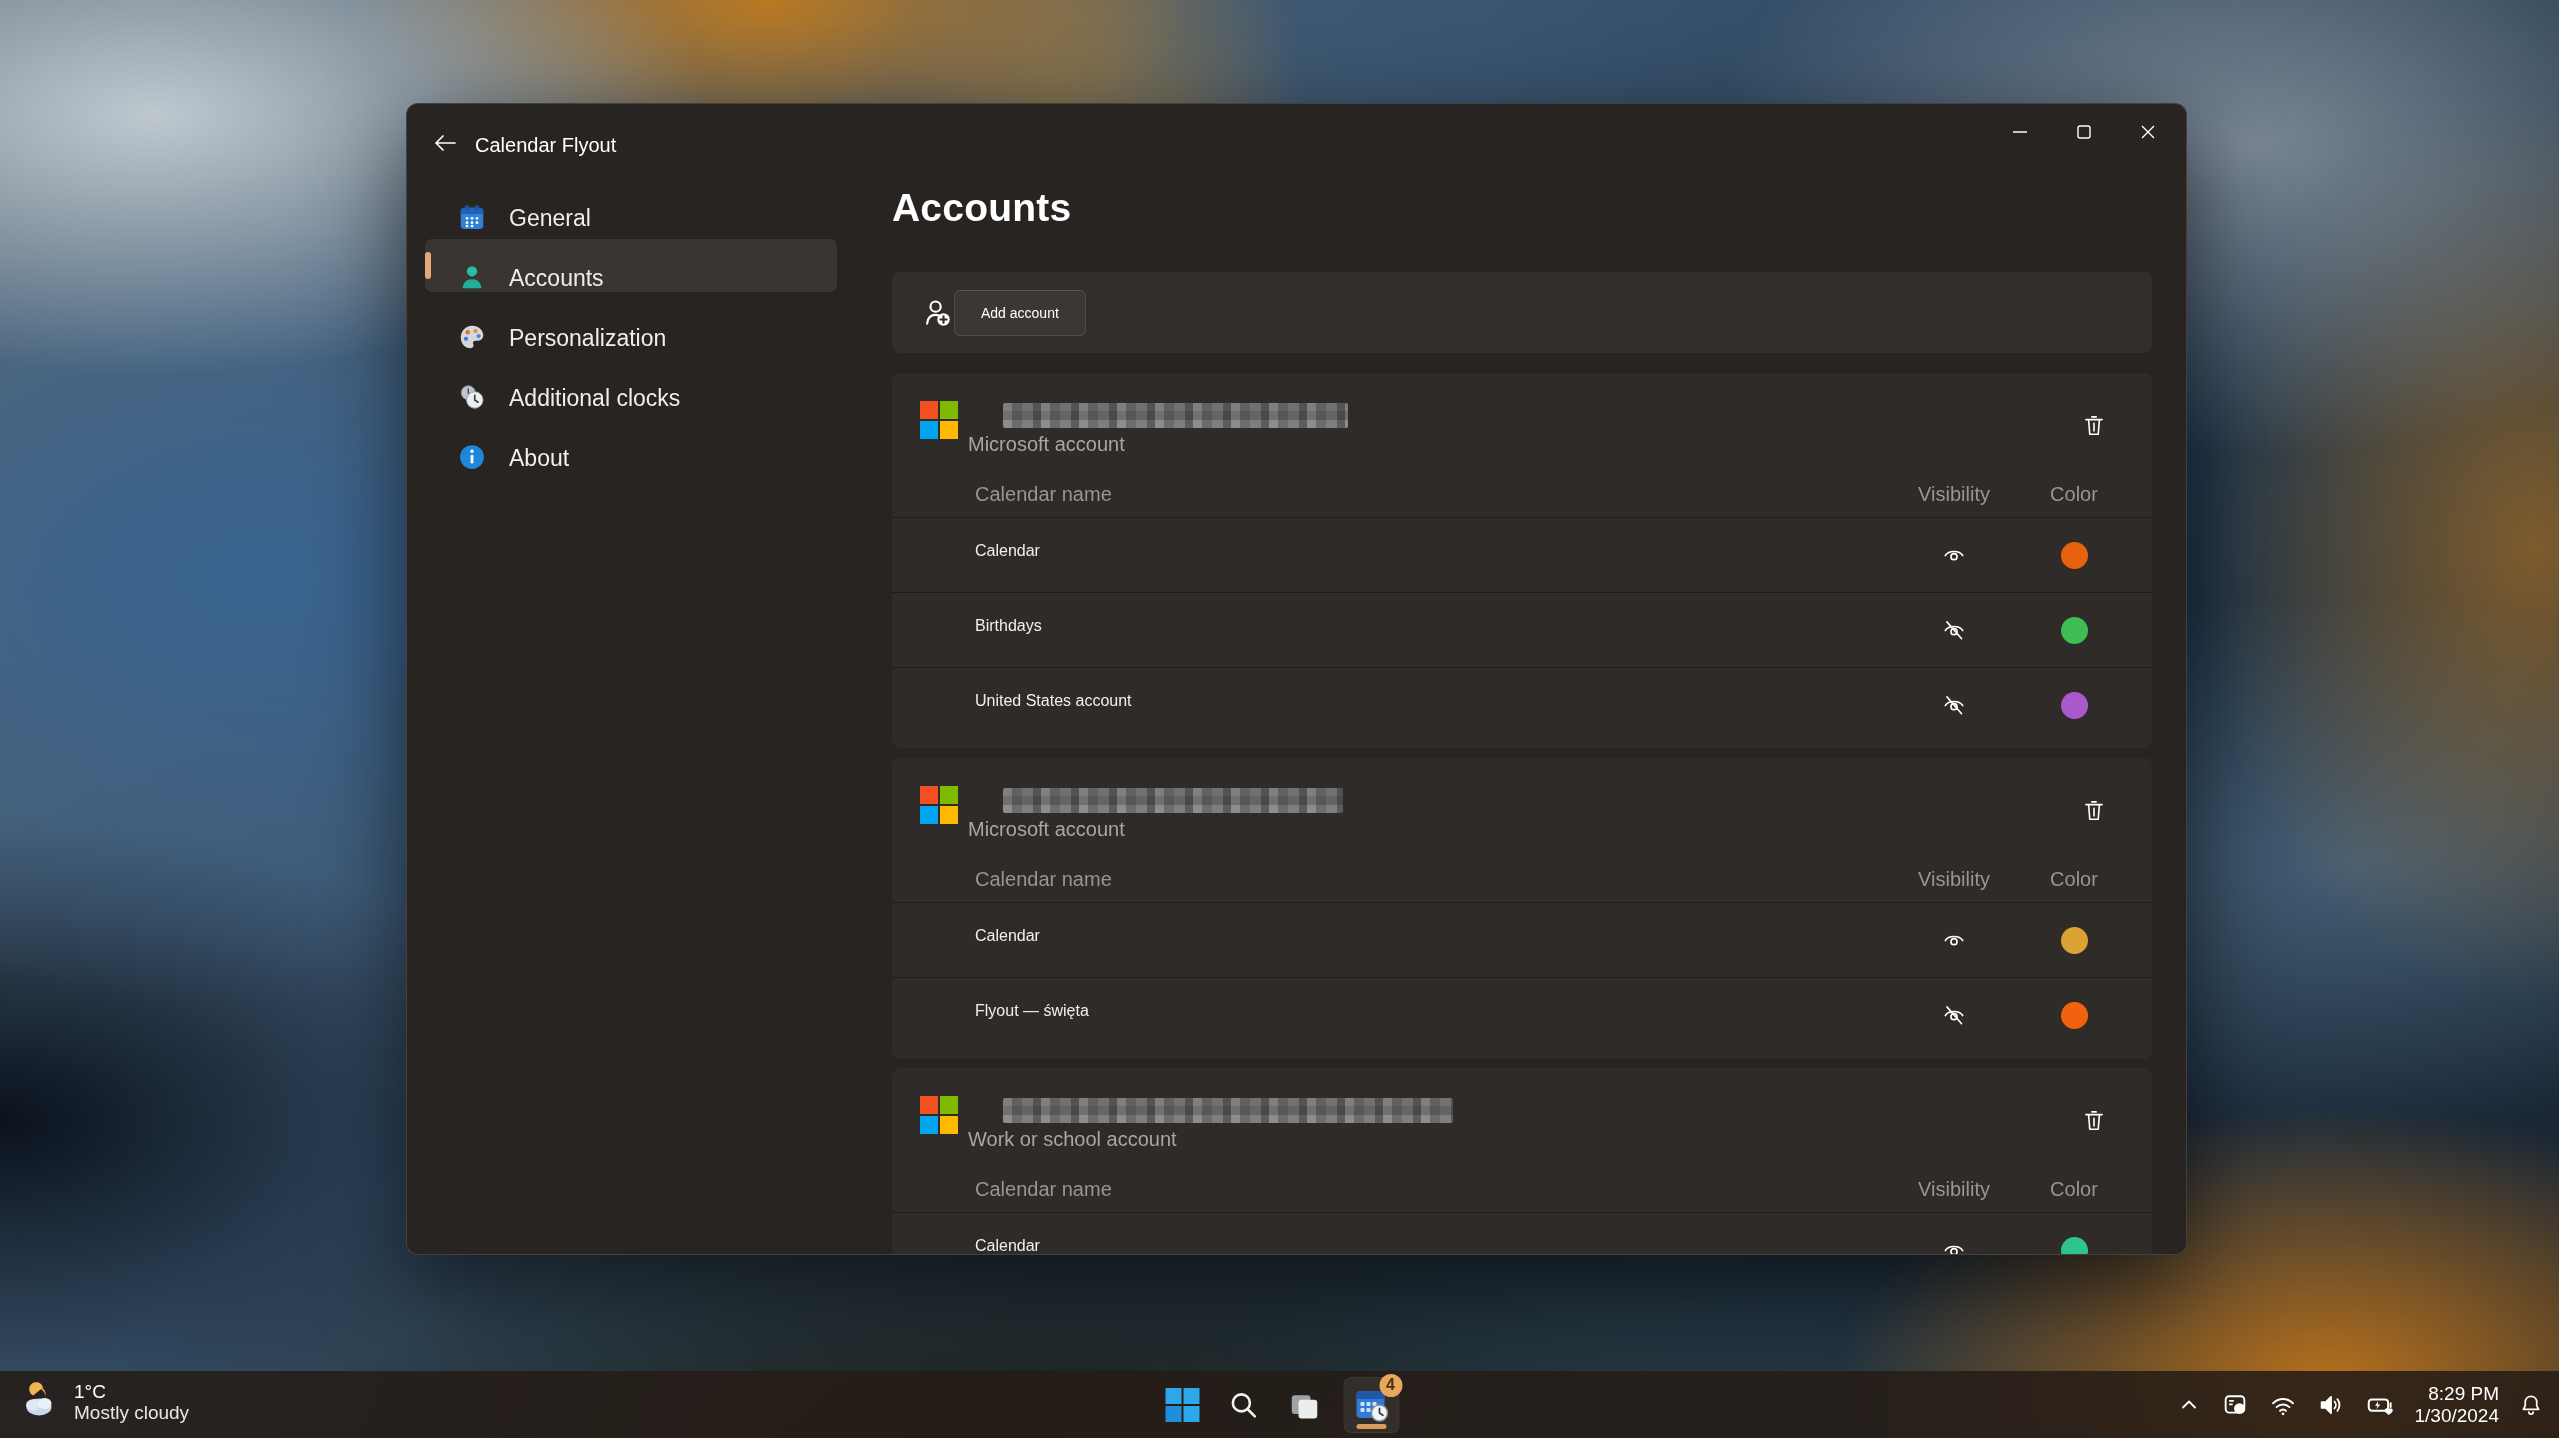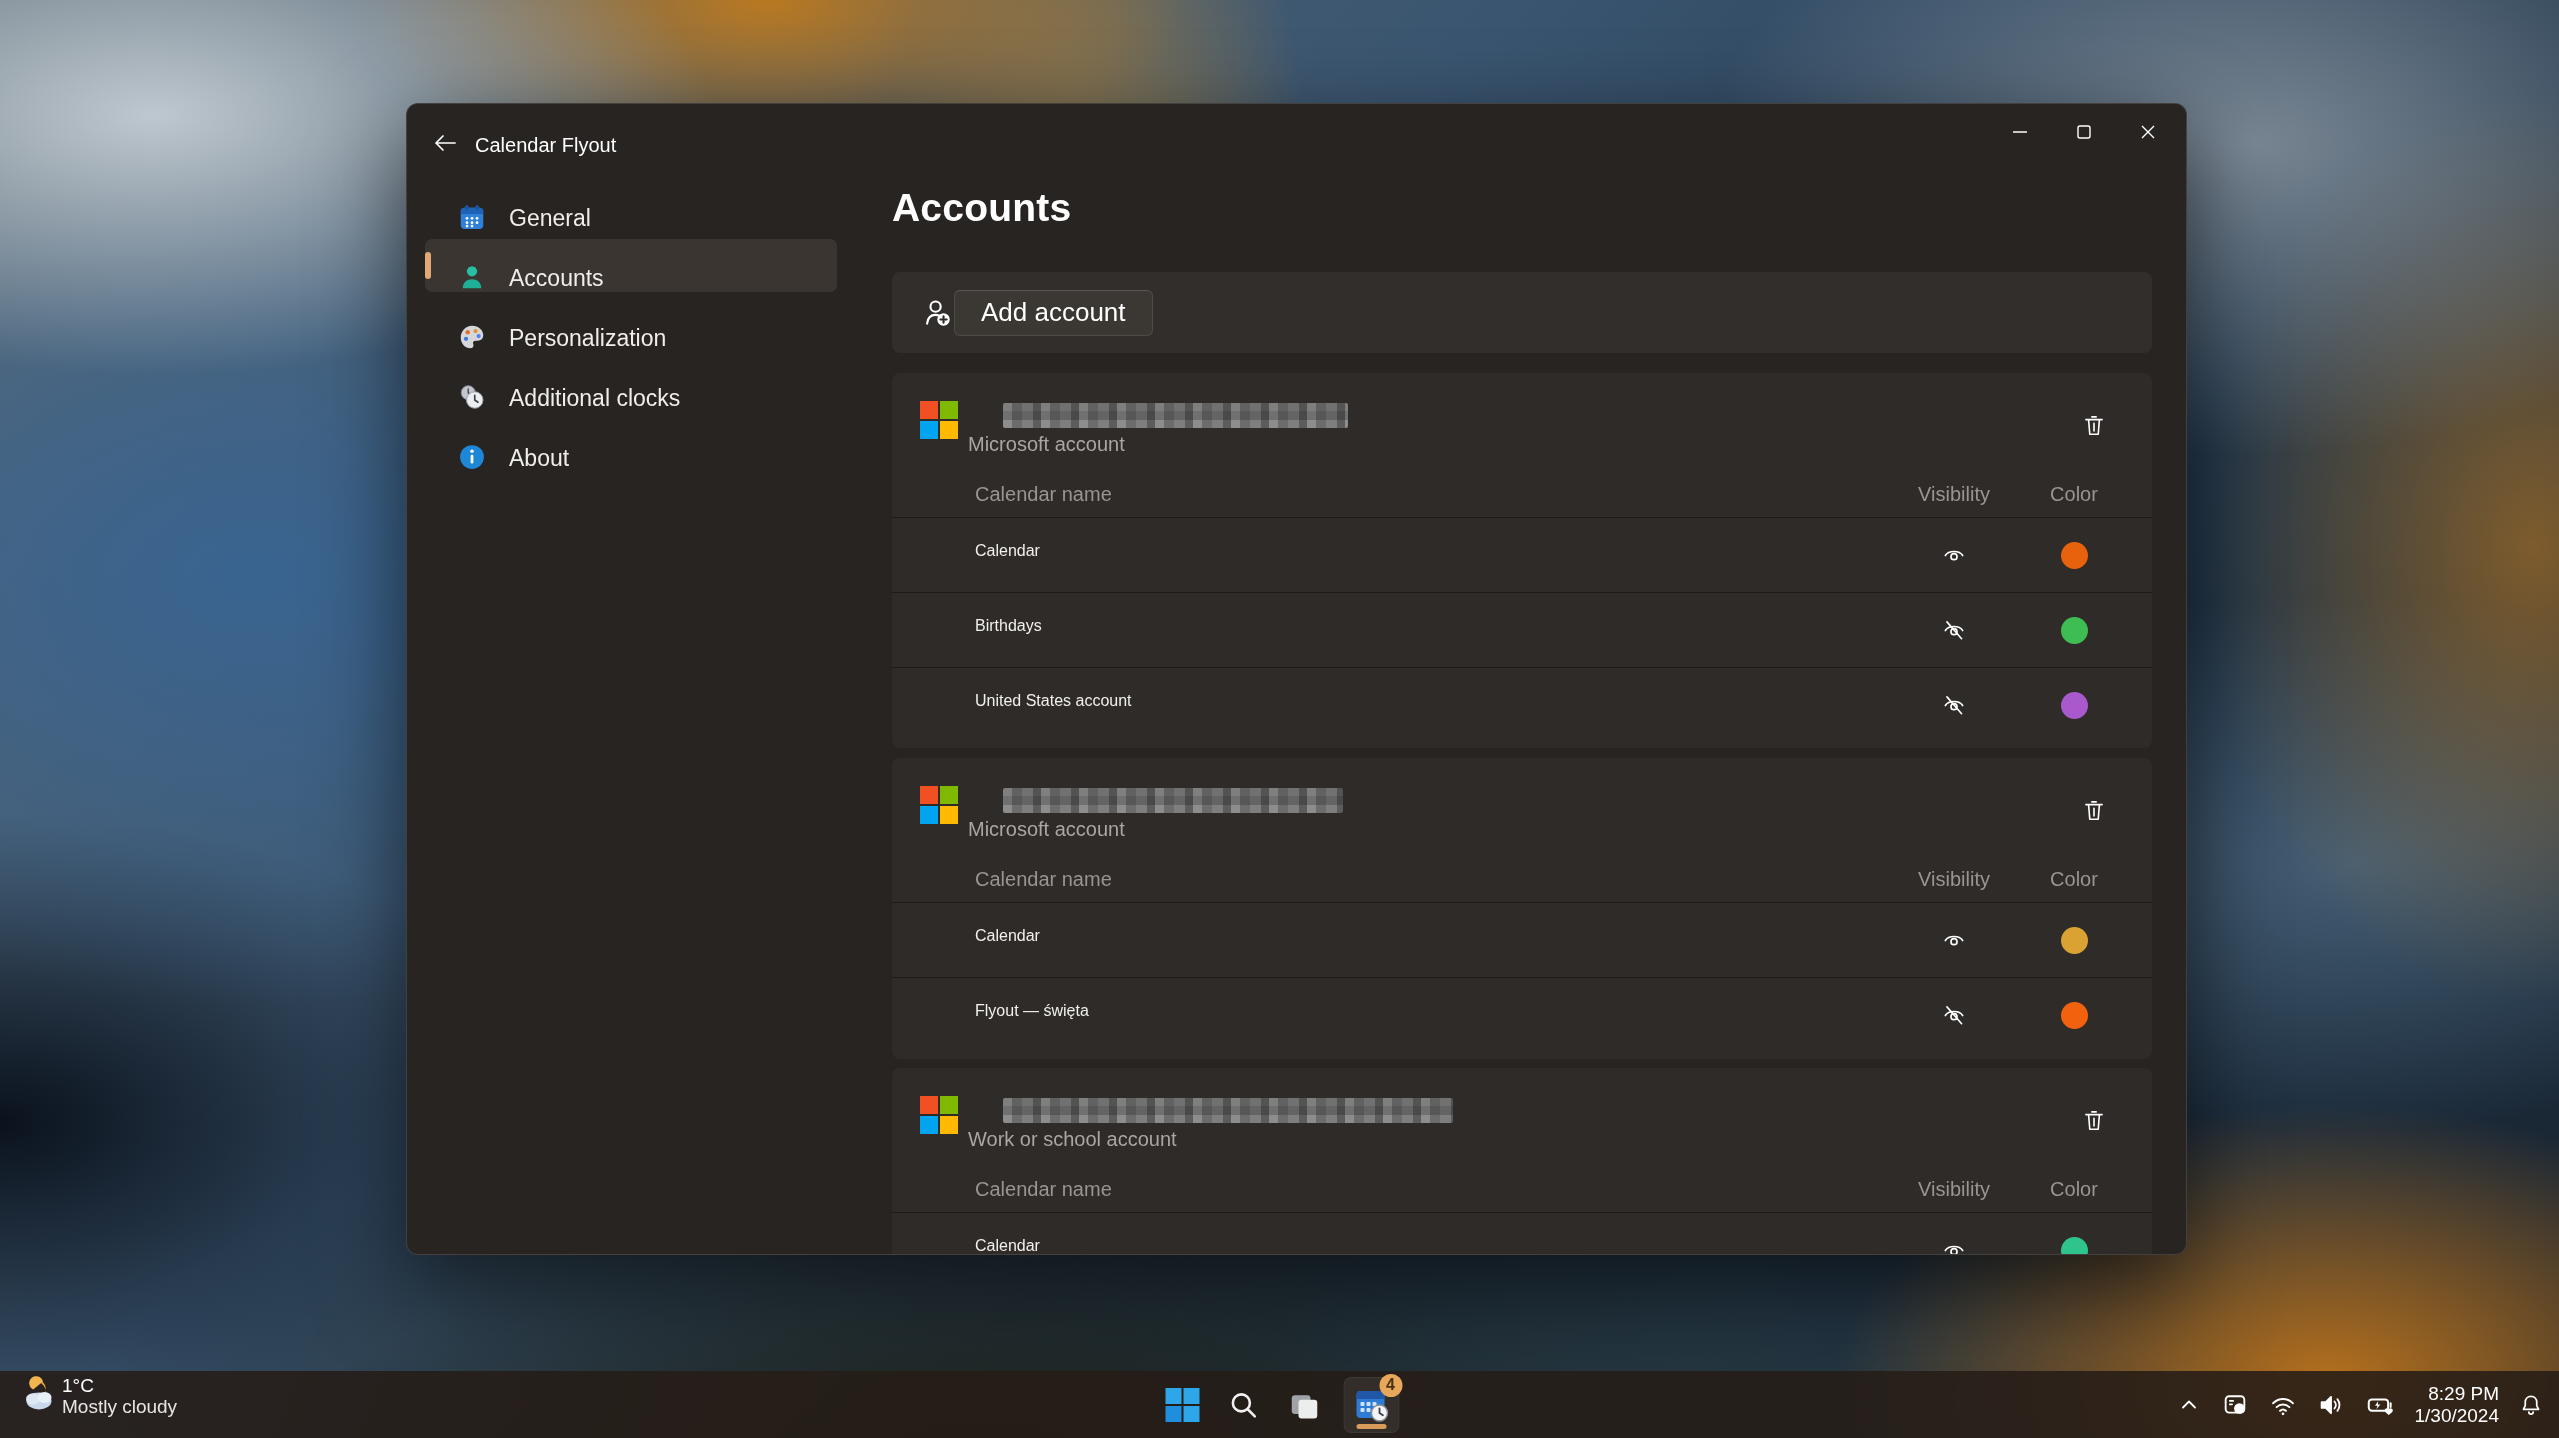--- a/index.html
+++ b/index.html
@@ -47,21 +47,21 @@
   .side-item .accent { position:absolute; left:0; top:13px; width:6px; height:27px; border-radius:4px; }
   .side-label { font-size:23px; color:#f0eeeb; }
   .side-icon { width:30px; height:30px; flex:0 0 30px; }
 
   
   .main-heading { position:absolute; left:485px; top:82px; font-size:39px; font-weight:600; color:#ffffff; letter-spacing:0.2px; }
 
   .card { position:absolute; left:485px; width:1260px; background:#2e2b28; border-radius:8px; overflow:hidden; }
   .add-row { top:168px; height:81px; display:flex; align-items:center; padding:0 16px 0 28px; background:#322e2b; }
   .add-row .add-label { font-size:23px; margin-left:20px; flex:1; }
-  .add-account-btn { height:46px; padding:0 26px; font-size:26px; color:#ffffff;
+  .add-account-btn { height:46px; padding:0 26px; font-size:14px; color:#ffffff;
     background:#3b3733; border:1px solid rgba(255,255,255,0.10); border-top-color:rgba(255,255,255,0.16);
     border-radius:6px; cursor:pointer; font-family:inherit; }
 
   .acct-header { position:relative; height:100px; padding:24px 0 0 28px; }
   .ms-logo { position:absolute; left:28px; top:28px; width:38px; height:38px;
     display:grid; grid-template-columns:18px 18px; grid-template-rows:18px 18px; gap:2px; }
   .ms-logo span { display:block; }
   .redacted { height:25px; border-radius:2px; margin-left:83px; margin-top:6px; opacity:0.85;
     background-image:
       repeating-linear-gradient(0deg, rgba(210,210,210,0.9) 0 8px, rgba(140,140,140,0.75) 8px 17px, rgba(180,180,180,0.85) 17px 25px),
@@ -84,21 +84,21 @@
   .dot { position:absolute; left:1169px; top:24px; width:27px; height:27px; border-radius:50%; cursor:pointer; }
 
   .card-1 { top:269px; height:375px; }
   .card-2 { top:654px; height:301px; }
   .card-3 { top:964px; height:300px; }
 
   
   .taskbar { position:absolute; left:0; bottom:0; width:100%; height:67px;
     background:rgba(37,29,23,0.88); backdrop-filter:blur(18px);
     display:flex; align-items:center; color:#ffffff; }
-  .weather { position:absolute; left:10px; top:0; display:flex; align-items:center; 
+  .weather { position:absolute; left:10px; top:6px; display:flex; align-items:center; gap:12px;
     padding:4px 10px; border-radius:6px; cursor:pointer; }
   .weather-text { line-height:21px; font-size:19px; }
   .weather-temp { font-weight:400; }
   .weather-cond { color:#e8e6e3; }
 
   .tb-center { position:absolute; left:50%; transform:translateX(-50%); top:0; height:67px;
     display:flex; align-items:center; gap:17px; }
   .tb-btn { width:44px; height:48px; display:flex; align-items:center; justify-content:center;
     background:transparent; border:none; border-radius:8px; cursor:pointer; }
   .tb-app { position:relative; width:56px; height:56px; background:rgba(255,255,255,0.07);

